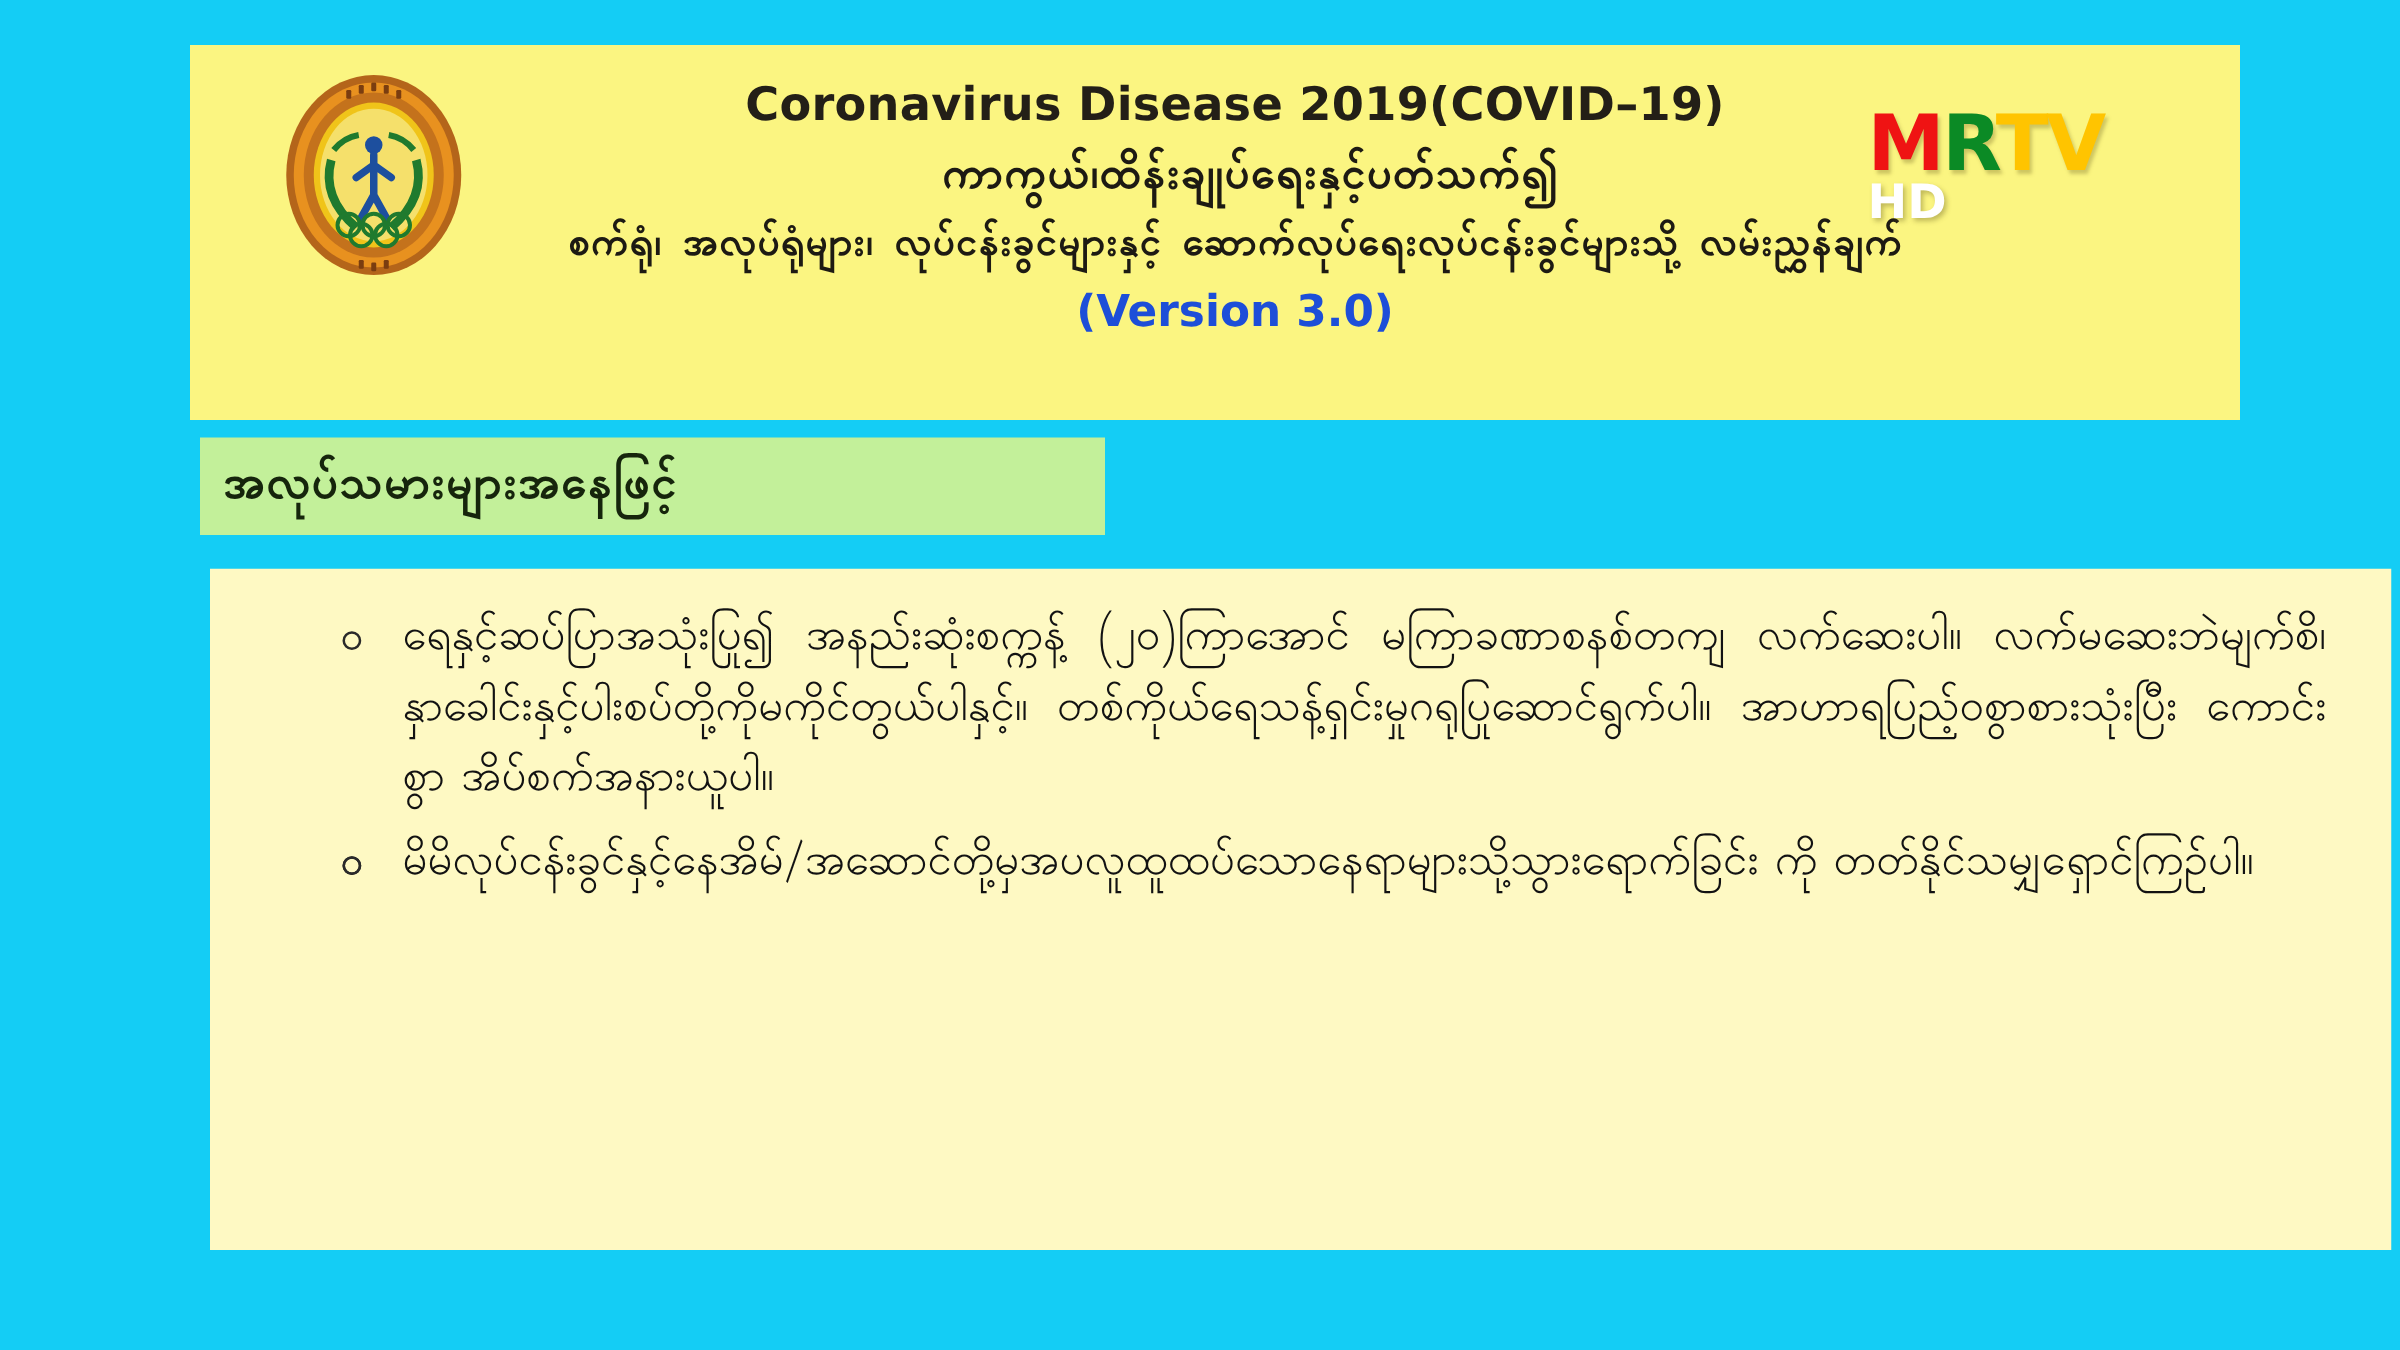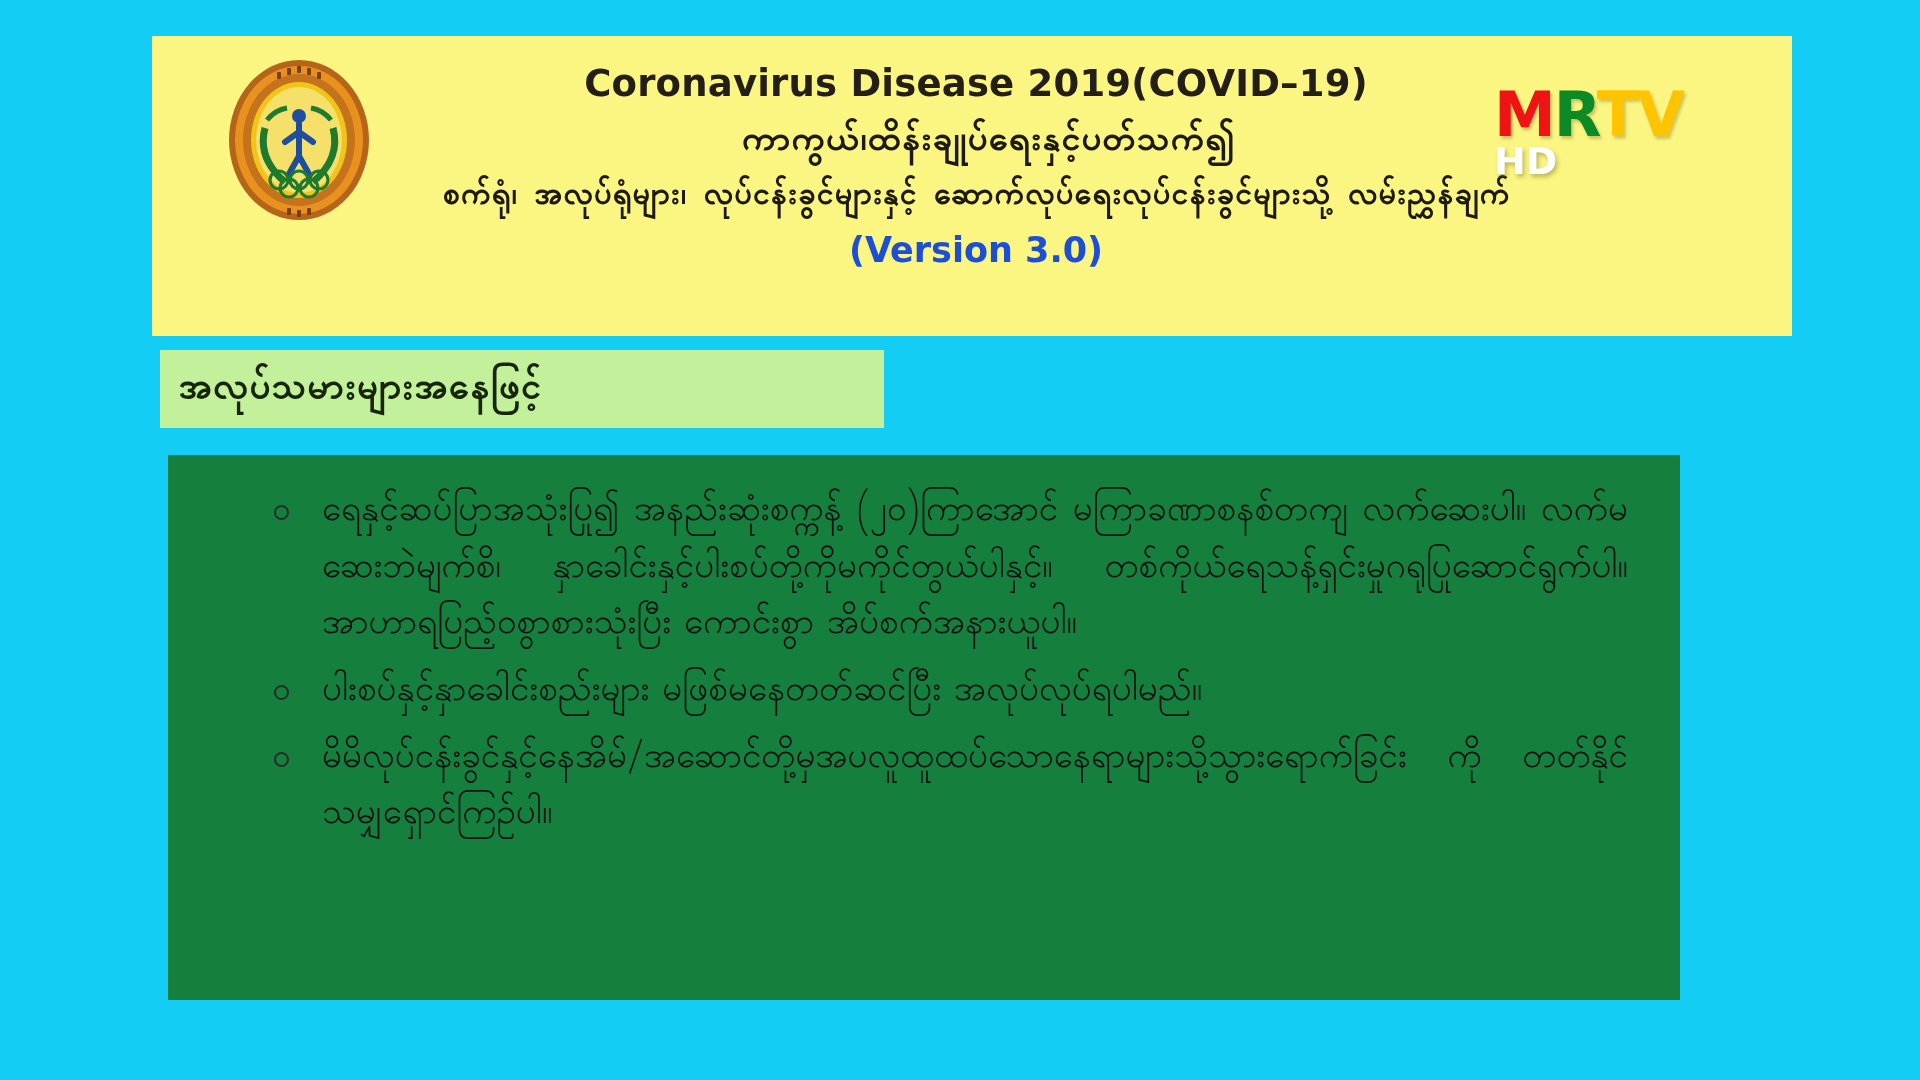--- a/index.html
+++ b/index.html
@@ -40,21 +40,21 @@
 
   
   .emblem {
     width: 145px;
     height: 165px;
     display: block;
   }
 
   .header-titles {
     position: absolute;
-    left: 4px;
+    left: 16px;
     top: 0;
     width: 1640px;
     text-align: center;
     padding-top: 26px;
     box-sizing: border-box;
   }
 
   .title-en {
     font-size: 37px;
     font-weight: bold;
@@ -142,23 +142,23 @@
     color: #16250c;
     font-family: "Padauk", "Myanmar Text", "Noto Sans Myanmar", "DejaVu Sans", sans-serif;
     white-space: nowrap;
   }
 
   
   .content-card {
     position: absolute;
     left: 168px;
     top: 455px;
-    width: 1512px;
+    width: 1745px;
     height: 545px;
-    background: #15803d;
+    background: #fef9c3;
     box-sizing: border-box;
     padding: 28px 52px 28px 96px;
   }
 
   .bullet-list {
     list-style: none;
     margin: 0;
     padding: 0;
   }
   .bullet-item {
@@ -245,20 +245,19 @@
 </div>
 
 <div class="content-card">
   <ul class="bullet-list">
     <li class="bullet-item">
       <span class="bullet-marker"></span>
       <span>ရေနှင့်ဆပ်ပြာအသုံးပြု၍ အနည်းဆုံးစက္ကန့် (၂၀)ကြာအောင် မကြာခဏာစနစ်တကျ လက်ဆေးပါ။ လက်မဆေးဘဲမျက်စိ၊ နှာခေါင်းနှင့်ပါးစပ်တို့ကိုမကိုင်တွယ်ပါနှင့်။ တစ်ကိုယ်ရေသန့်ရှင်းမှုဂရုပြုဆောင်ရွက်ပါ။ အာဟာရပြည့်ဝစွာစားသုံးပြီး ကောင်းစွာ အိပ်စက်အနားယူပါ။</span>
     </li>
     <li class="bullet-item">
       <span class="bullet-marker"></span>
-      <span>ပါးစပ်နှင့်နှာခေါင်းစည်းများ မဖြစ်မနေတတ်ဆင်ပြီး အလုပ်လုပ်ရပါမည်။</span>
     </li>
     <li class="bullet-item">
       <span class="bullet-marker"></span>
       <span>မိမိလုပ်ငန်းခွင်နှင့်နေအိမ်/အဆောင်တို့မှအပလူထူထပ်သောနေရာများသို့သွားရောက်ခြင်း ကို တတ်နိုင်သမျှရှောင်ကြဉ်ပါ။</span>
     </li>
   </ul>
 </div>
 
 </body></html>

